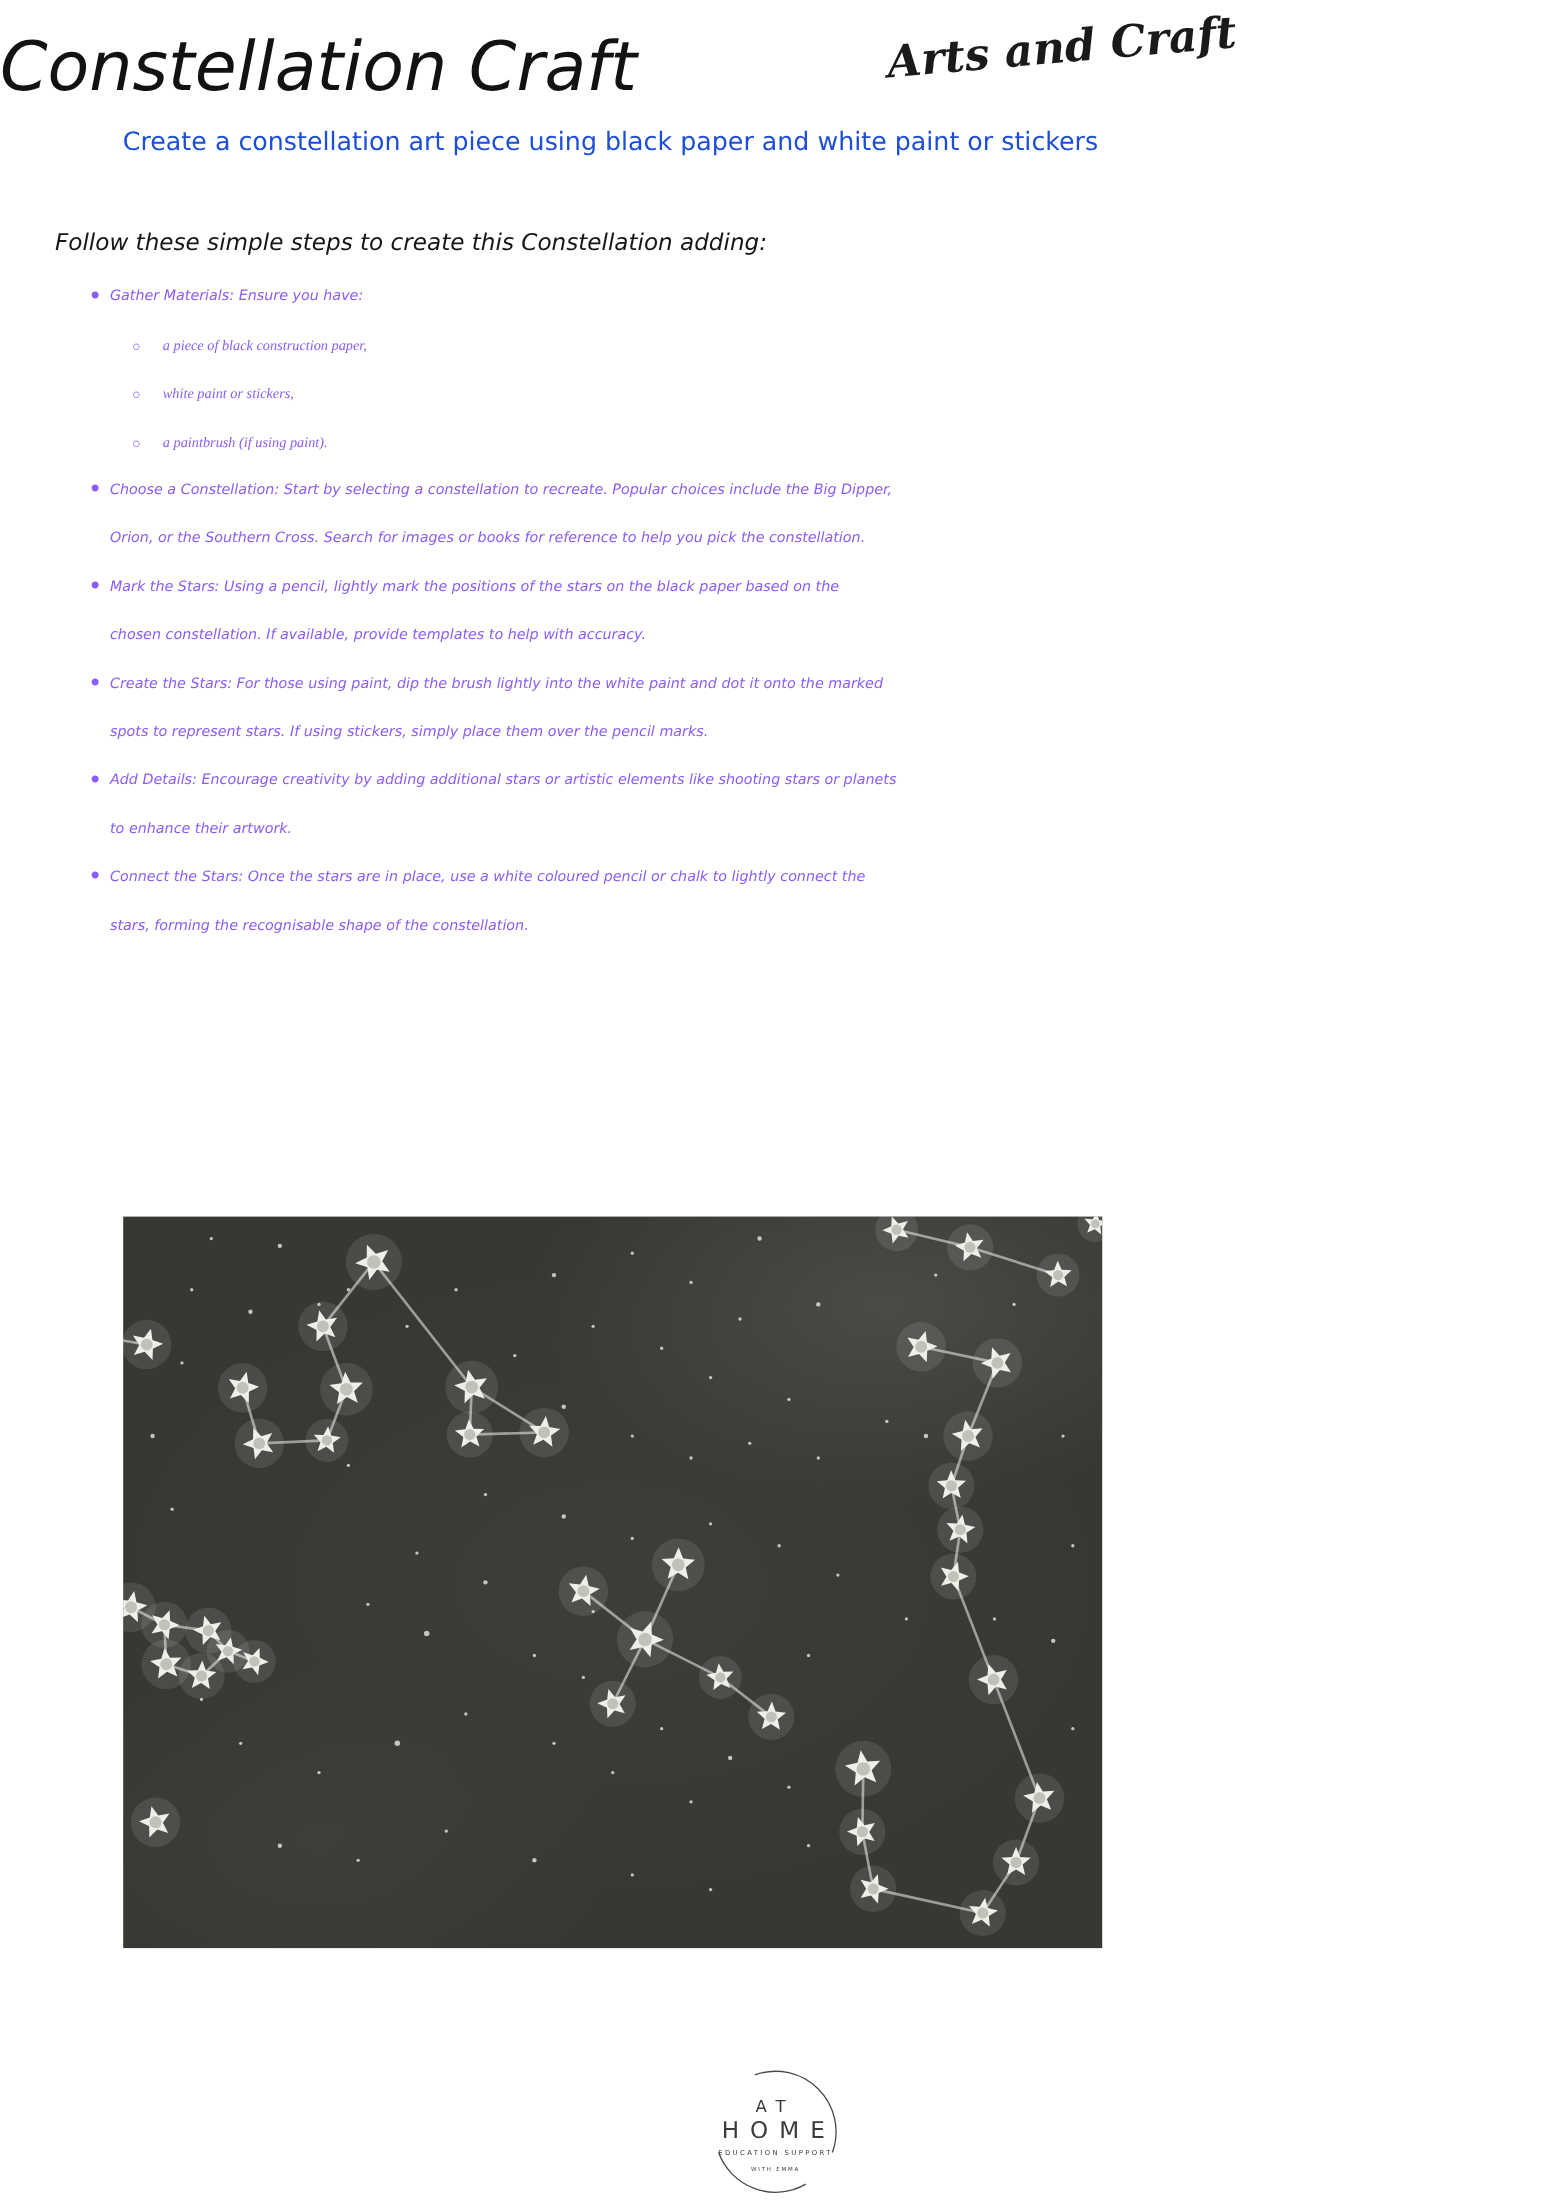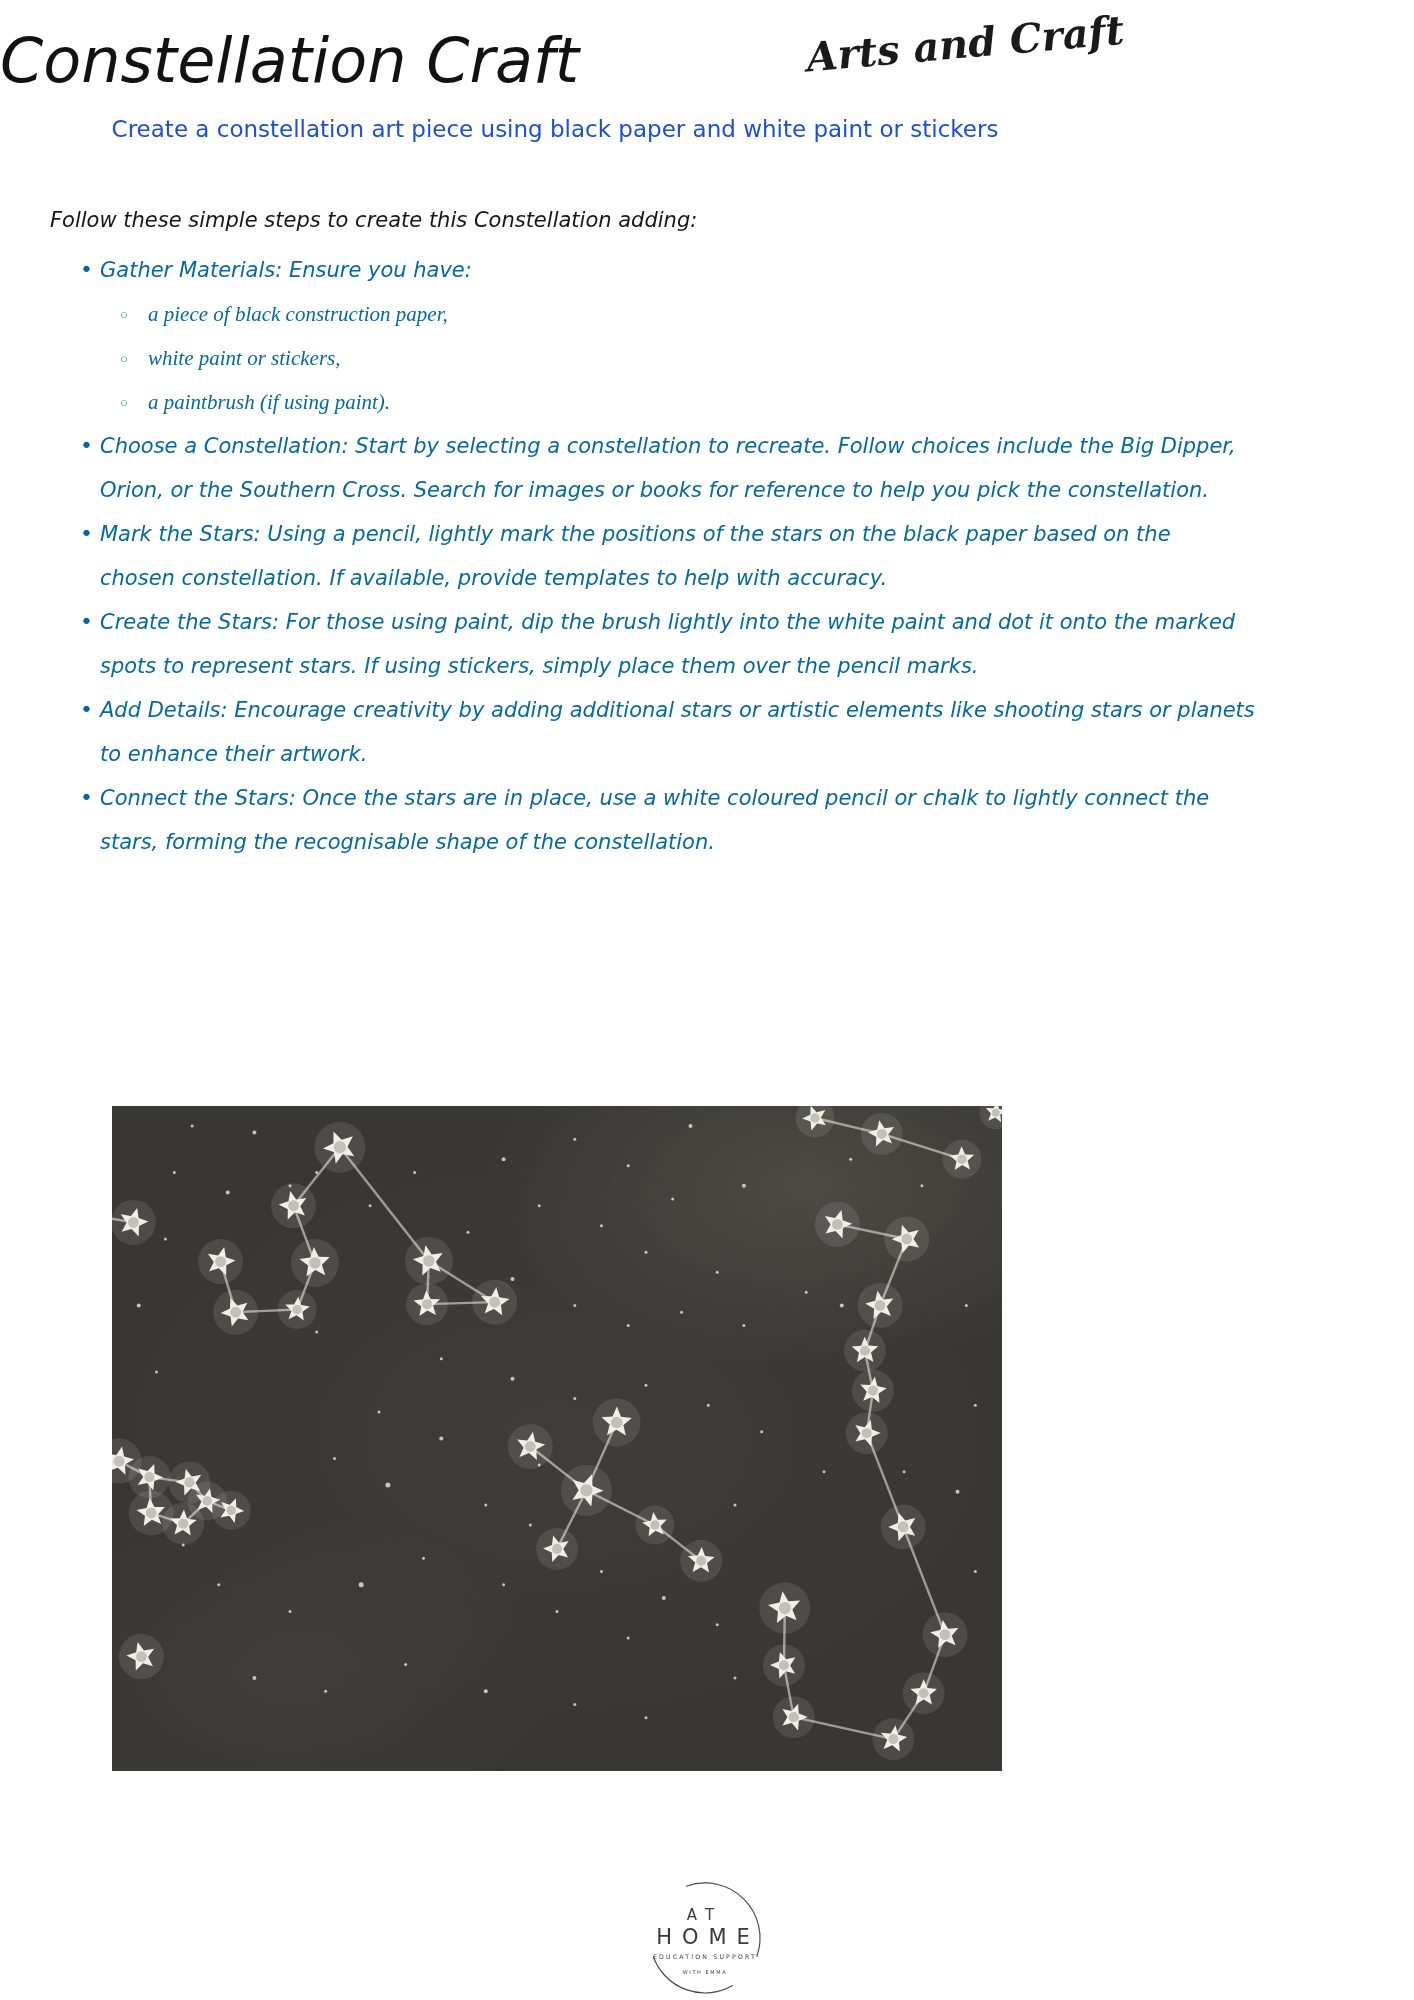--- a/index.html
+++ b/index.html
@@ -32,21 +32,21 @@
     text-align:center;
     font-size:23px;color:#1d4ed8;
     white-space:nowrap;
   }
   .intro{
     position:absolute;top:208px;left:50px;width:1300px;
     font-style:italic;font-size:21px;color:#161616;
   }
   .steps{
     position:absolute;top:248px;left:50px;width:1260px;
-    font-style:italic;font-size:21px;color:#0369a1;
+    font-style:italic;font-size:13px;color:#8b5cf6;
   }
   ul.main-list{list-style:none;margin:0;padding:0;}
   ul.main-list > li{
     position:relative;
     padding-left:50px;
     line-height:44px;
     white-space:pre-wrap;
   }
   ul.main-list > li::before{
     content:"\2022";
@@ -93,21 +93,21 @@
 
   <div class="corner-script">Arts and Craft</div>
 
   <div class="subtitle">Create a constellation art piece using black paper and white paint or stickers</div>
 
   <div class="intro">Follow these simple steps to create this Constellation adding:</div>
 
   <div class="steps">
     <ul class="main-list" id="steps-list">
         <li>Gather Materials: Ensure you have:<ul class="sub-list"><li>a piece of black construction paper,</li><li>white paint or stickers,</li><li>a paintbrush (if using paint).</li></ul></li>
-        <li>Choose a Constellation: Start by selecting a constellation to recreate. Follow choices include the Big Dipper,
+        <li>Choose a Constellation: Start by selecting a constellation to recreate. Popular choices include the Big Dipper,
 Orion, or the Southern Cross. Search for images or books for reference to help you pick the constellation.</li>
         <li>Mark the Stars: Using a pencil, lightly mark the positions of the stars on the black paper based on the
 chosen constellation. If available, provide templates to help with accuracy.</li>
         <li>Create the Stars: For those using paint, dip the brush lightly into the white paint and dot it onto the marked
 spots to represent stars. If using stickers, simply place them over the pencil marks.</li>
         <li>Add Details: Encourage creativity by adding additional stars or artistic elements like shooting stars or planets
 to enhance their artwork.</li>
         <li>Connect the Stars: Once the stars are in place, use a white coloured pencil or chalk to lightly connect the
 stars, forming the recognisable shape of the constellation.</li>
       </ul>

